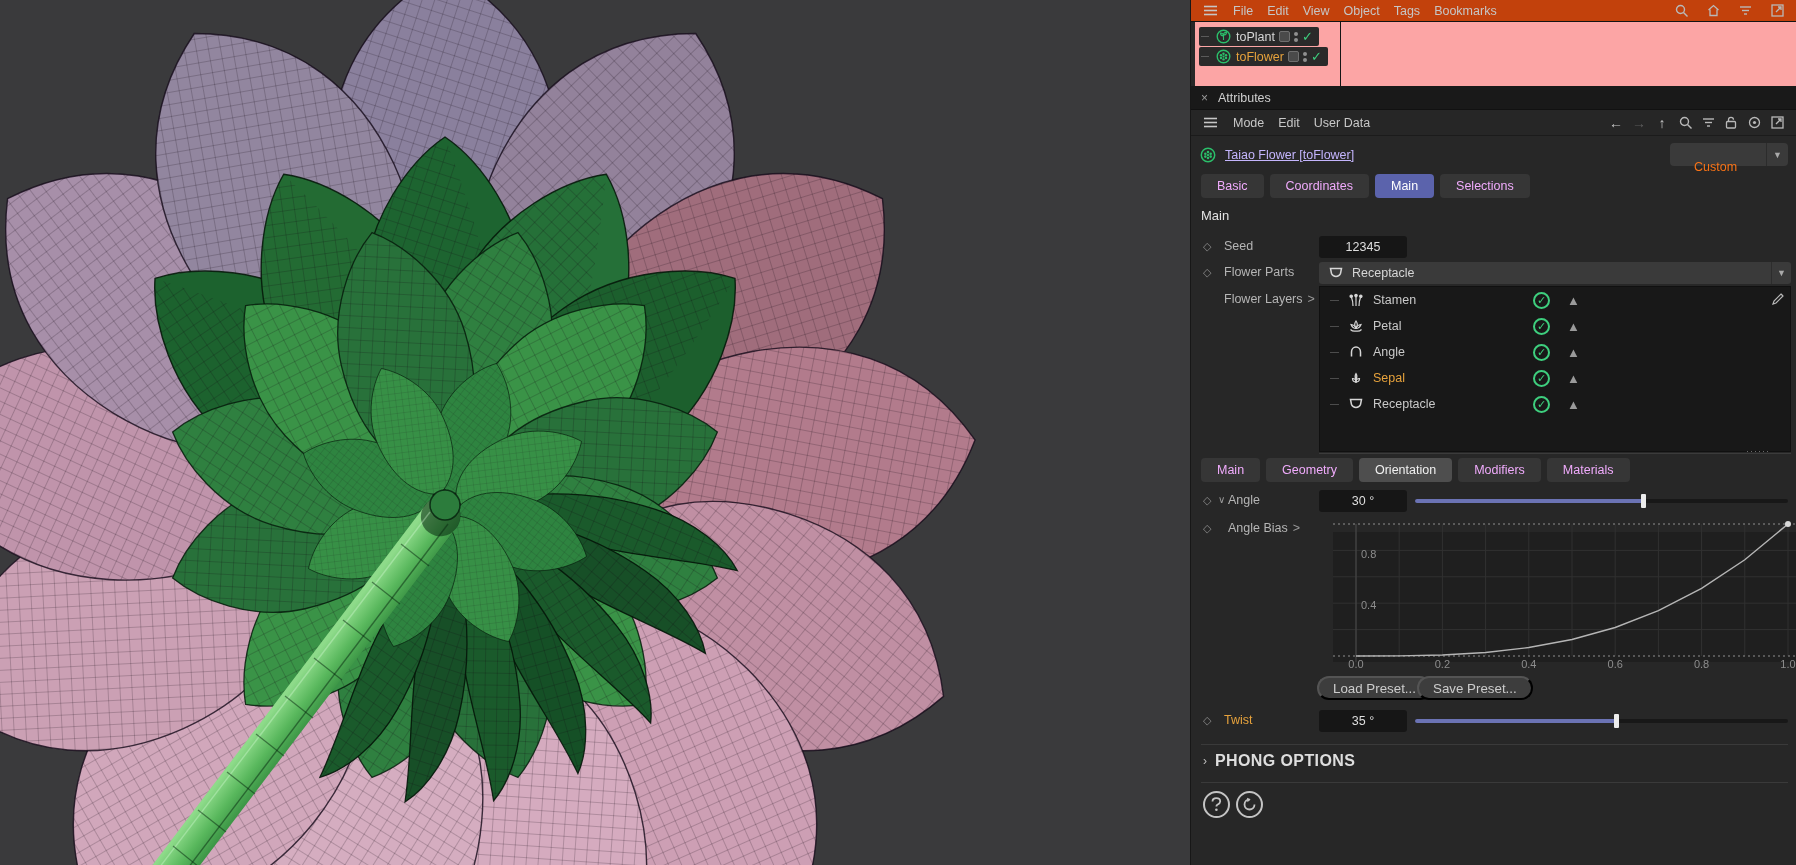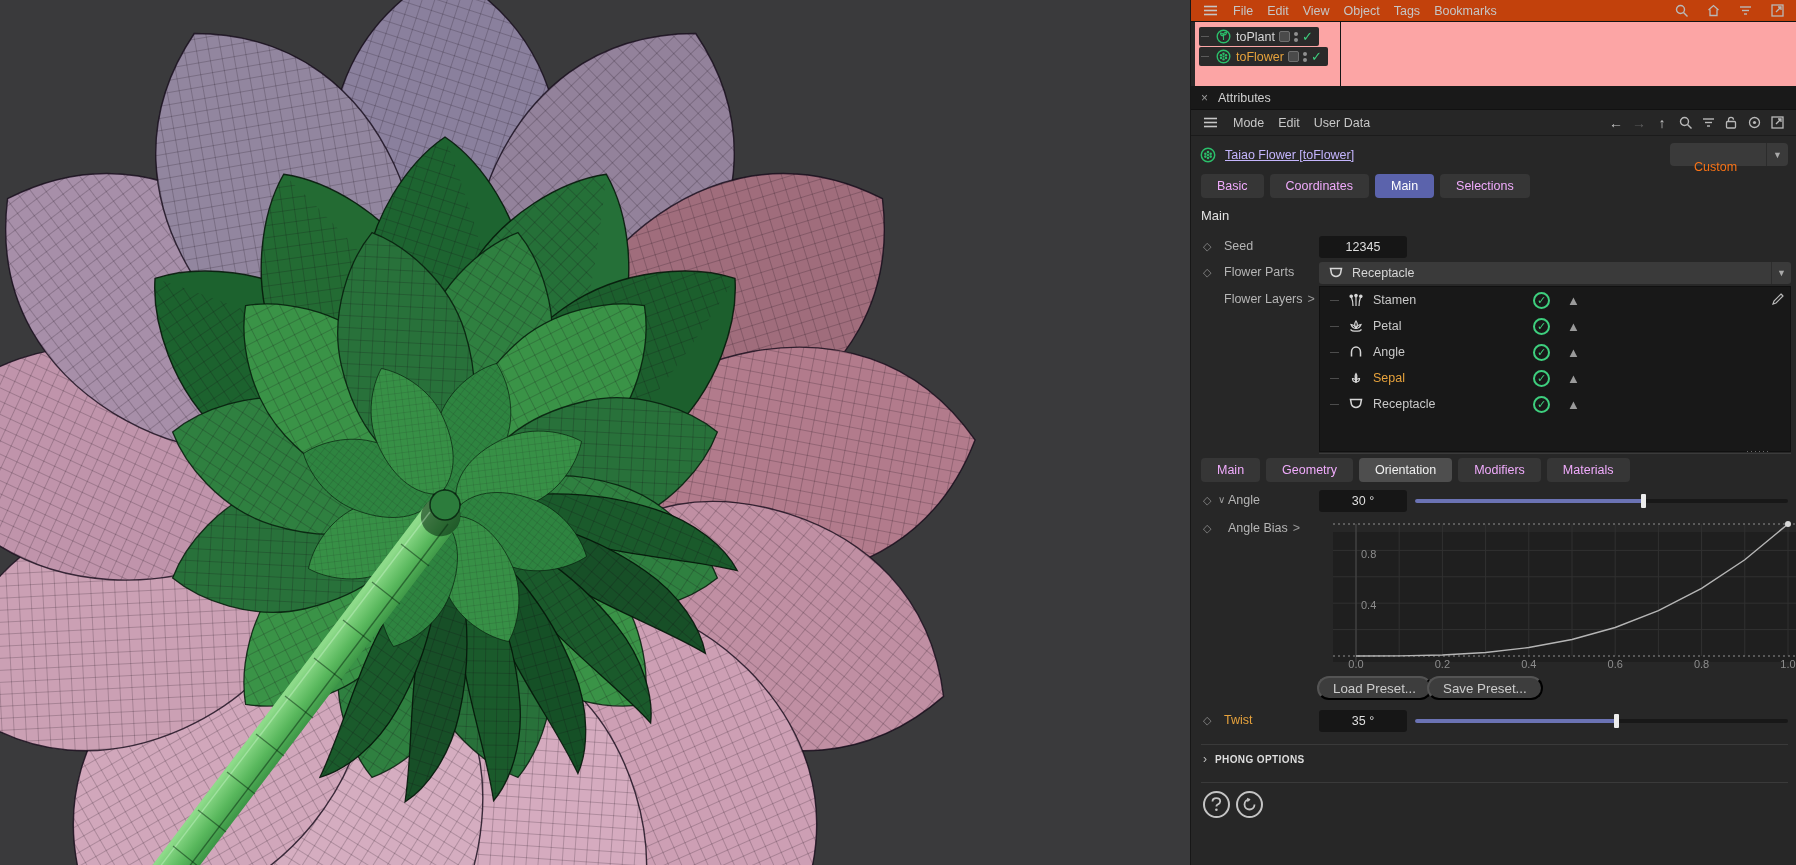--- a/index.html
+++ b/index.html
@@ -103,21 +103,21 @@
   .curvewrap svg { display:block; }
 
   
   .pbtn { position:absolute; top:676px; height:24px; padding:0 14px; background:#3d3d3d; border-radius:12px;
           color:#cccccc; display:flex; align-items:center; }
 
   .divline { position:absolute; left:10px; right:8px; height:1px; background:#3a3a3a; }
 
   .phong { position:absolute; left:12px; top:752px; display:flex; align-items:center; gap:8px; }
   .phong .gt2 { color:#bdbdbd; font-size:12px; }
-  .phong .pl { color:#dedede; font-weight:bold; font-size:10px; letter-spacing:.4px; }
+  .phong .pl { color:#dedede; font-weight:bold; font-size:16px; letter-spacing:.4px; }
 
   .footicons { position:absolute; left:12px; top:791px; display:flex; gap:6px; }
   .circo { width:27px; height:27px; border:2px solid #c4c4c4; border-radius:50%; display:flex; align-items:center; justify-content:center; }
 </style>
 </head>
 <body>
 
 <div class="stage">
 
   <div class="viewport">
@@ -587,21 +587,21 @@
             <text x="109.4" y="150">0.2</text>
             <text x="195.8" y="150">0.4</text>
             <text x="282.2" y="150">0.6</text>
             <text x="368.6" y="150">0.8</text>
             <text x="455" y="150">1.0</text>
           </g>
       </svg>
     </div>
 
     <button class="pbtn" style="left:126px;">Load Preset...</button>
-    <button class="pbtn" style="left:236px;">Save Preset...</button>
+    <button class="pbtn" style="left:226px;">Save Preset...</button>
 
     <div class="prow" style="top:710px;">
       <span class="diamond">◇</span>
       <span class="plabel at33 orange">Twist</span>
       <span class="valbox">35 °</span>
       <span class="slider">
         <span class="fill" style="width: 54%;"></span>
         <span class="handle" style="left: calc(54% - 2px);"></span>
       </span>
     </div>

